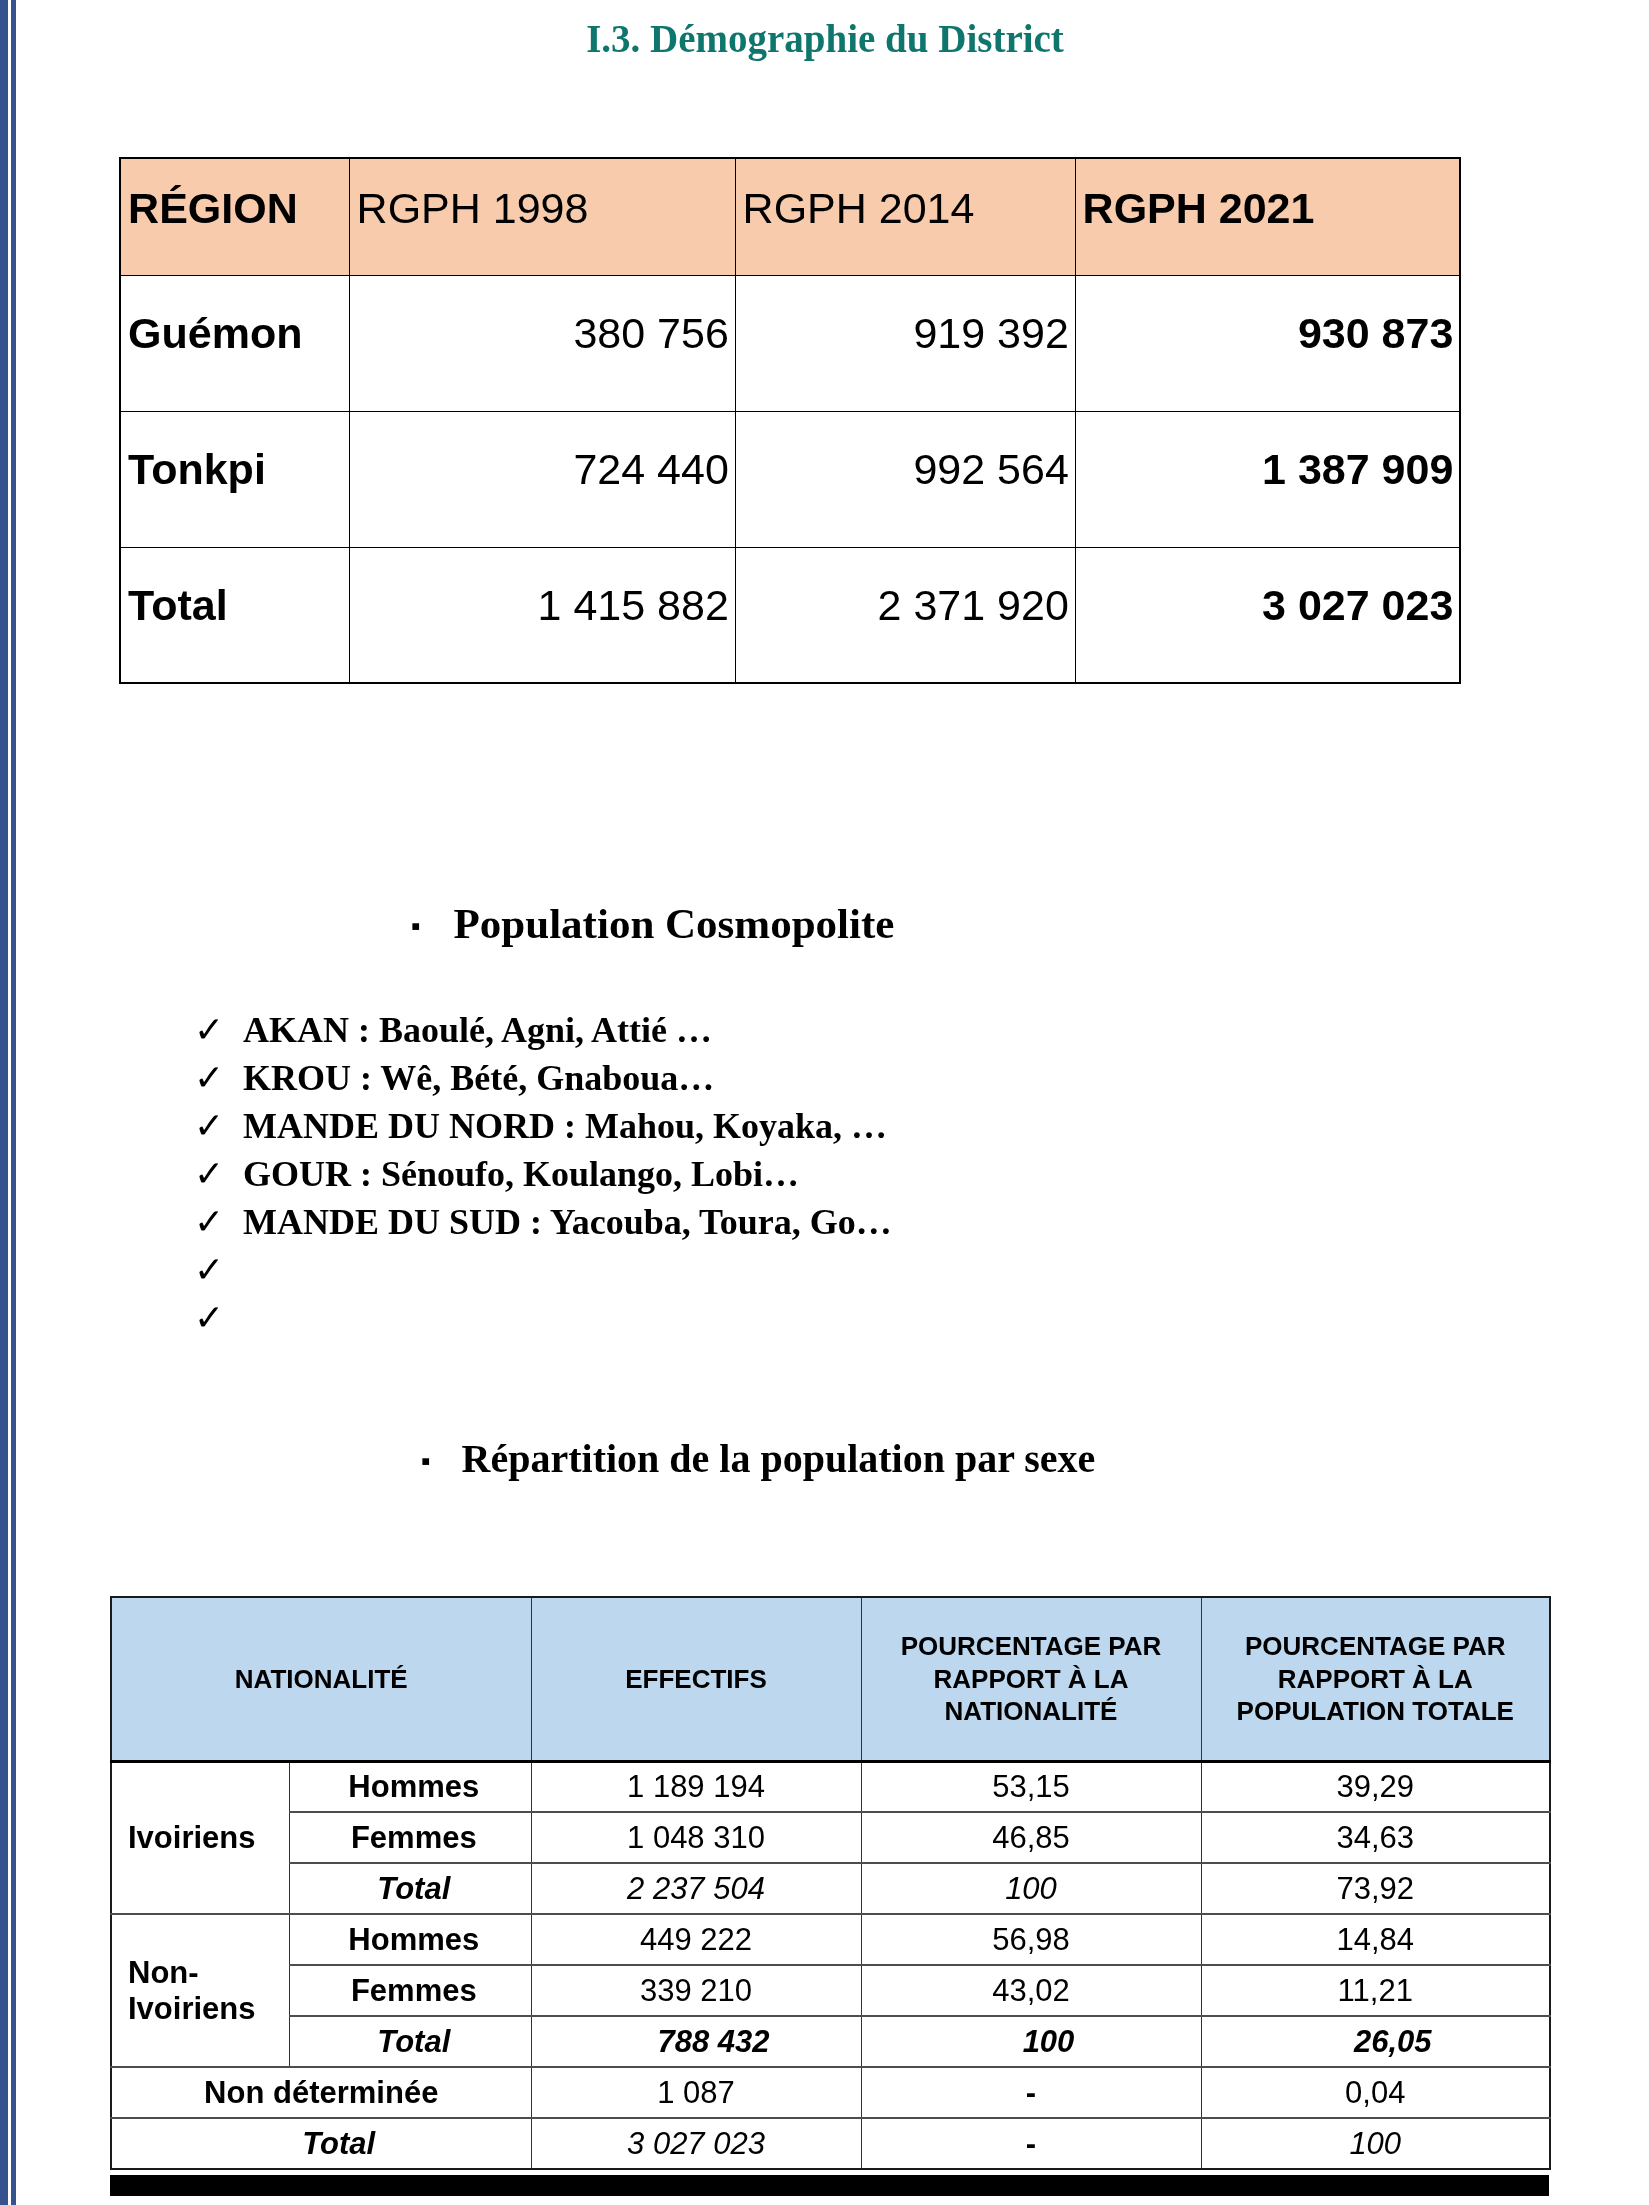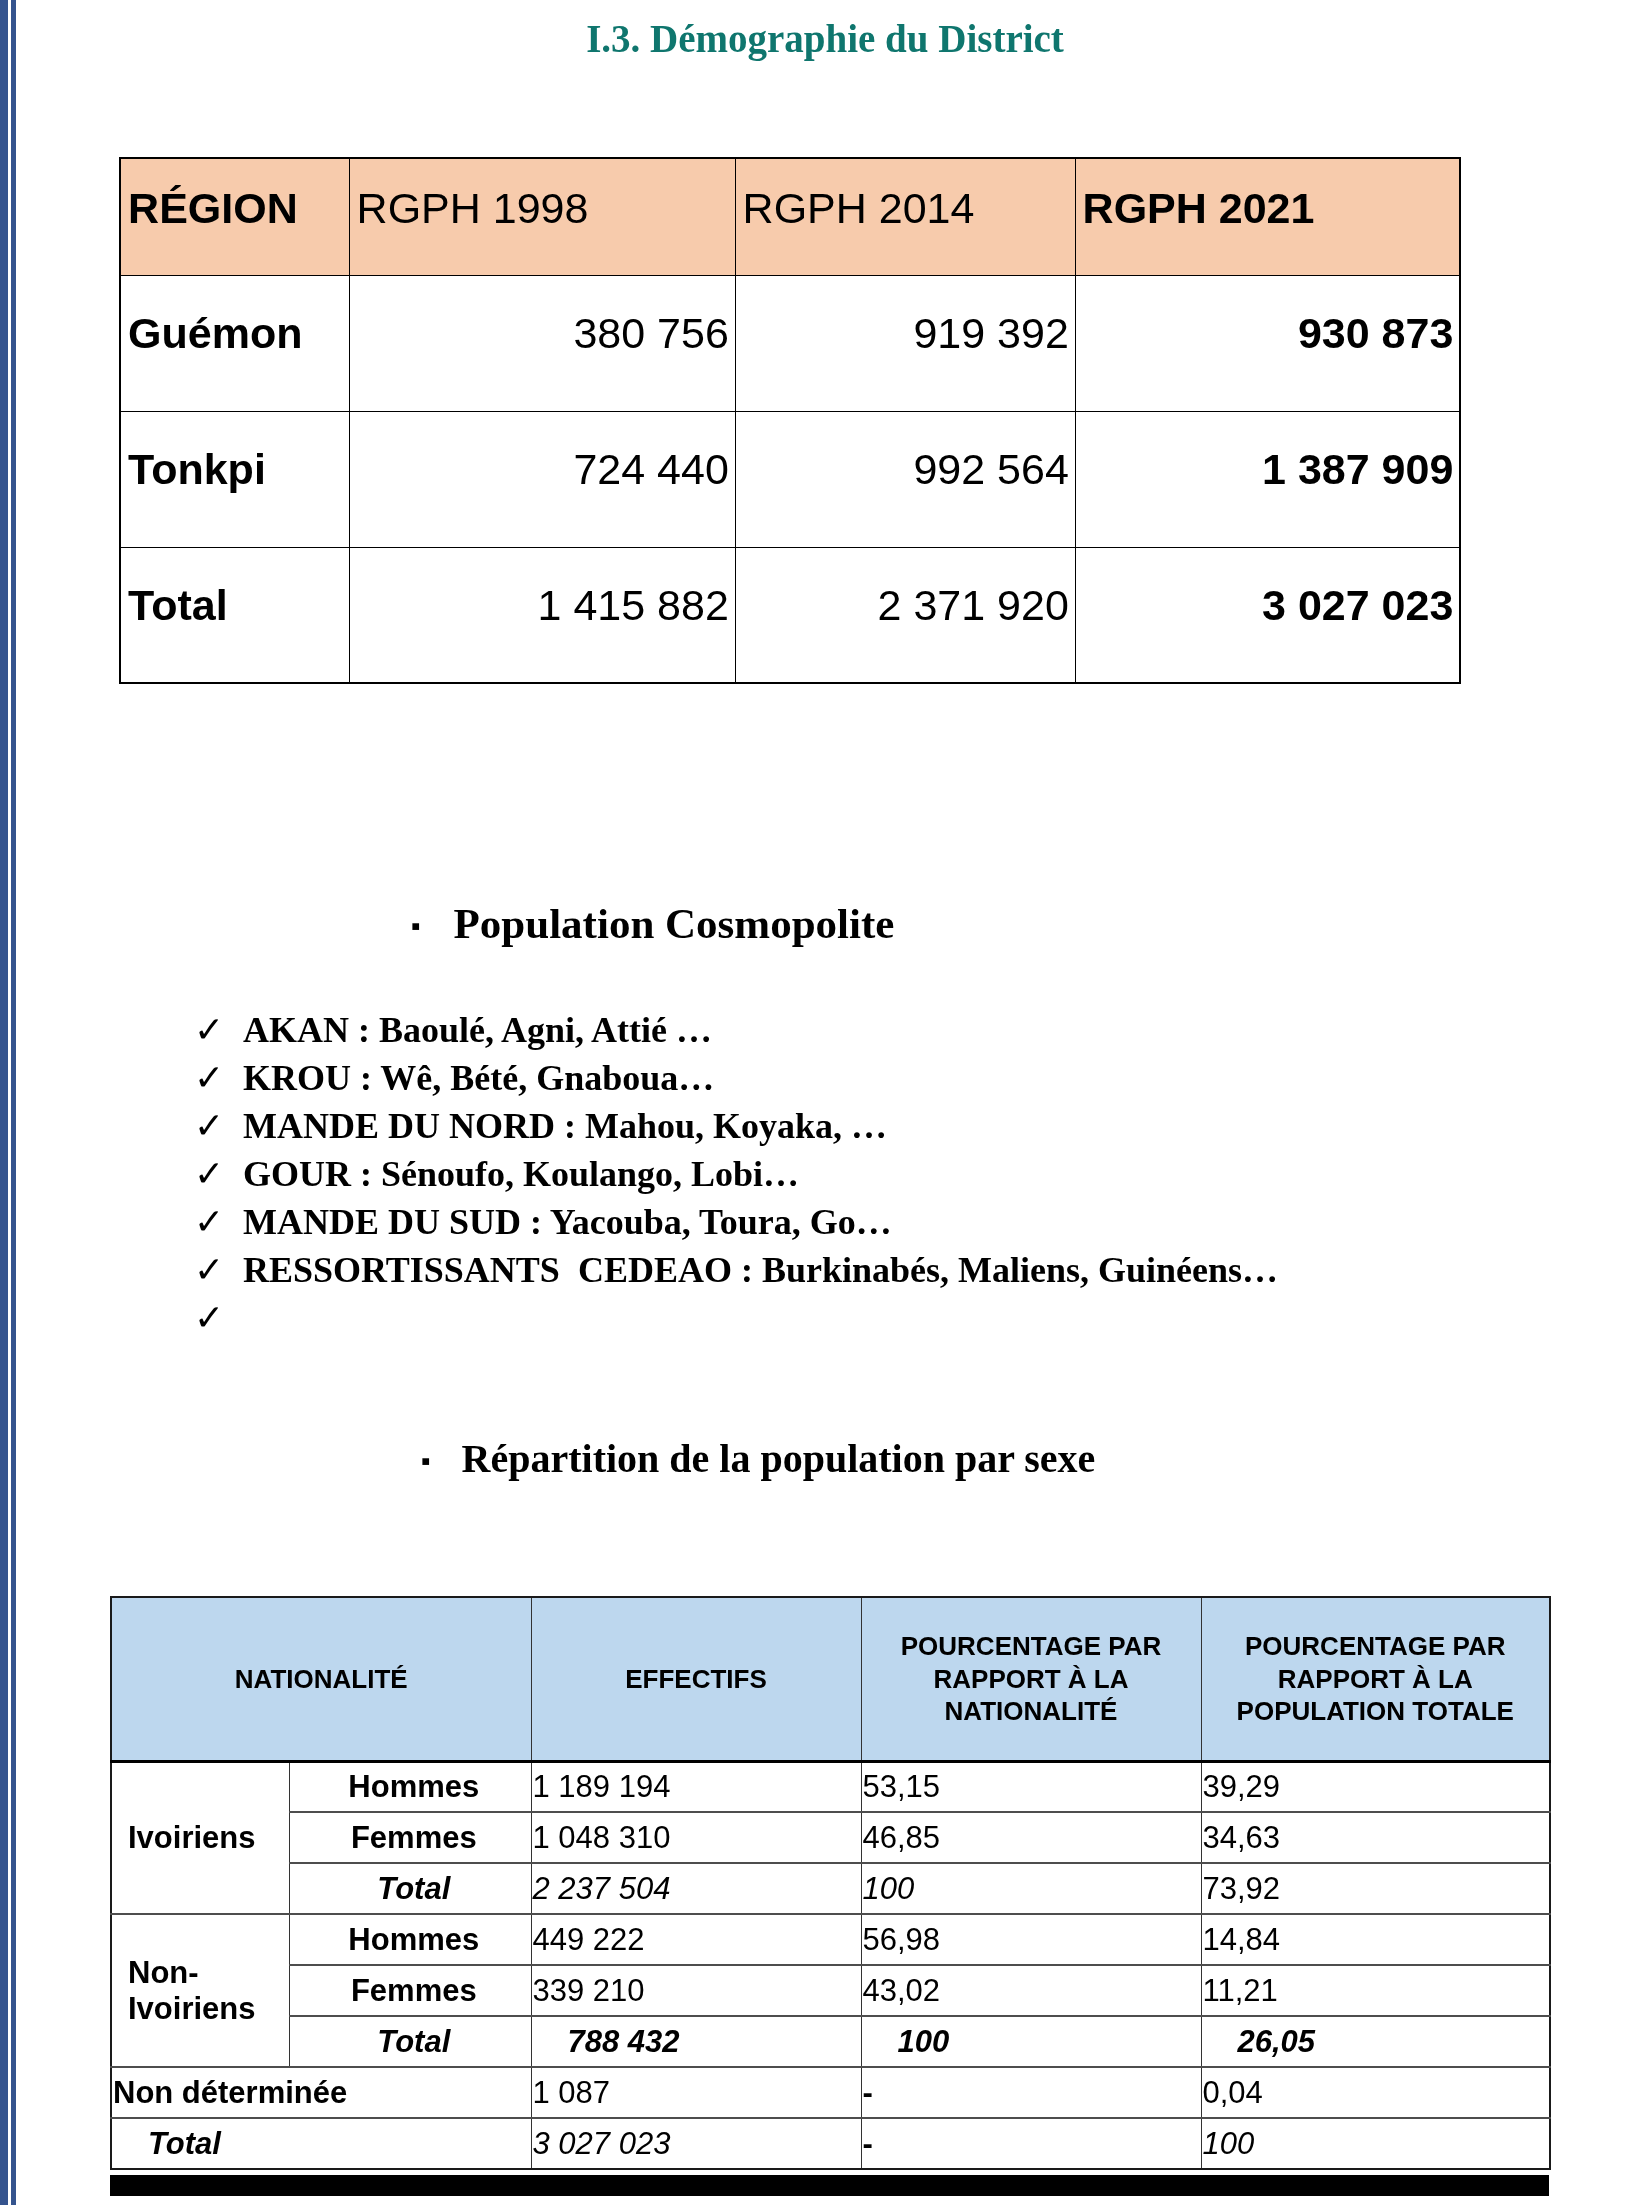--- a/index.html
+++ b/index.html
@@ -104,21 +104,21 @@
     font-size: 26px;
     line-height: 1.25;
     text-align: center;
     vertical-align: middle;
     padding: 16px 10px;
     border-bottom: 3.6px solid #000;
   }
   .t2 td { vertical-align: middle; border-top: 2.9px double #4d4d4d; }
   .t2 td.grp { font-weight: bold; text-align: left; padding-left: 16px; vertical-align: middle; }
   .t2 td.lbl { font-weight: bold; text-align: center; padding-left: 8.6px; }
-  .t2 td.ctr { }
+  .t2 td.ctr { text-align: center; }
   .t2 .it { font-style: italic; }
   .t2 .bi { font-weight: bold; font-style: italic; padding-left: 36px; }
   .t2 .b  { font-weight: bold; }
 
   .t2-bottom-bar {
     position: absolute;
     left: 110px; top: 2175px;
     width: 1439px; height: 21.4px;
     background: #000;
   }
@@ -191,21 +191,20 @@
     <li>
       <span class="check-mark">✓</span>
       <span>GOUR : Sénoufo, Koulango, Lobi…</span>
     </li>
     <li>
       <span class="check-mark">✓</span>
       <span>MANDE DU SUD : Yacouba, Toura, Go…</span>
     </li>
     <li>
       <span class="check-mark">✓</span>
-      <span>RESSORTISSANTS  CEDEAO : Burkinabés, Maliens, Guinéens…</span>
     </li>
     <li>
       <span class="check-mark">✓</span>
     </li>
   </ul>
 
   <div class="sec-heading sec2">
     <span class="sq-bullet">▪</span>
     <span>Répartition de la population par sexe</span>
   </div>

